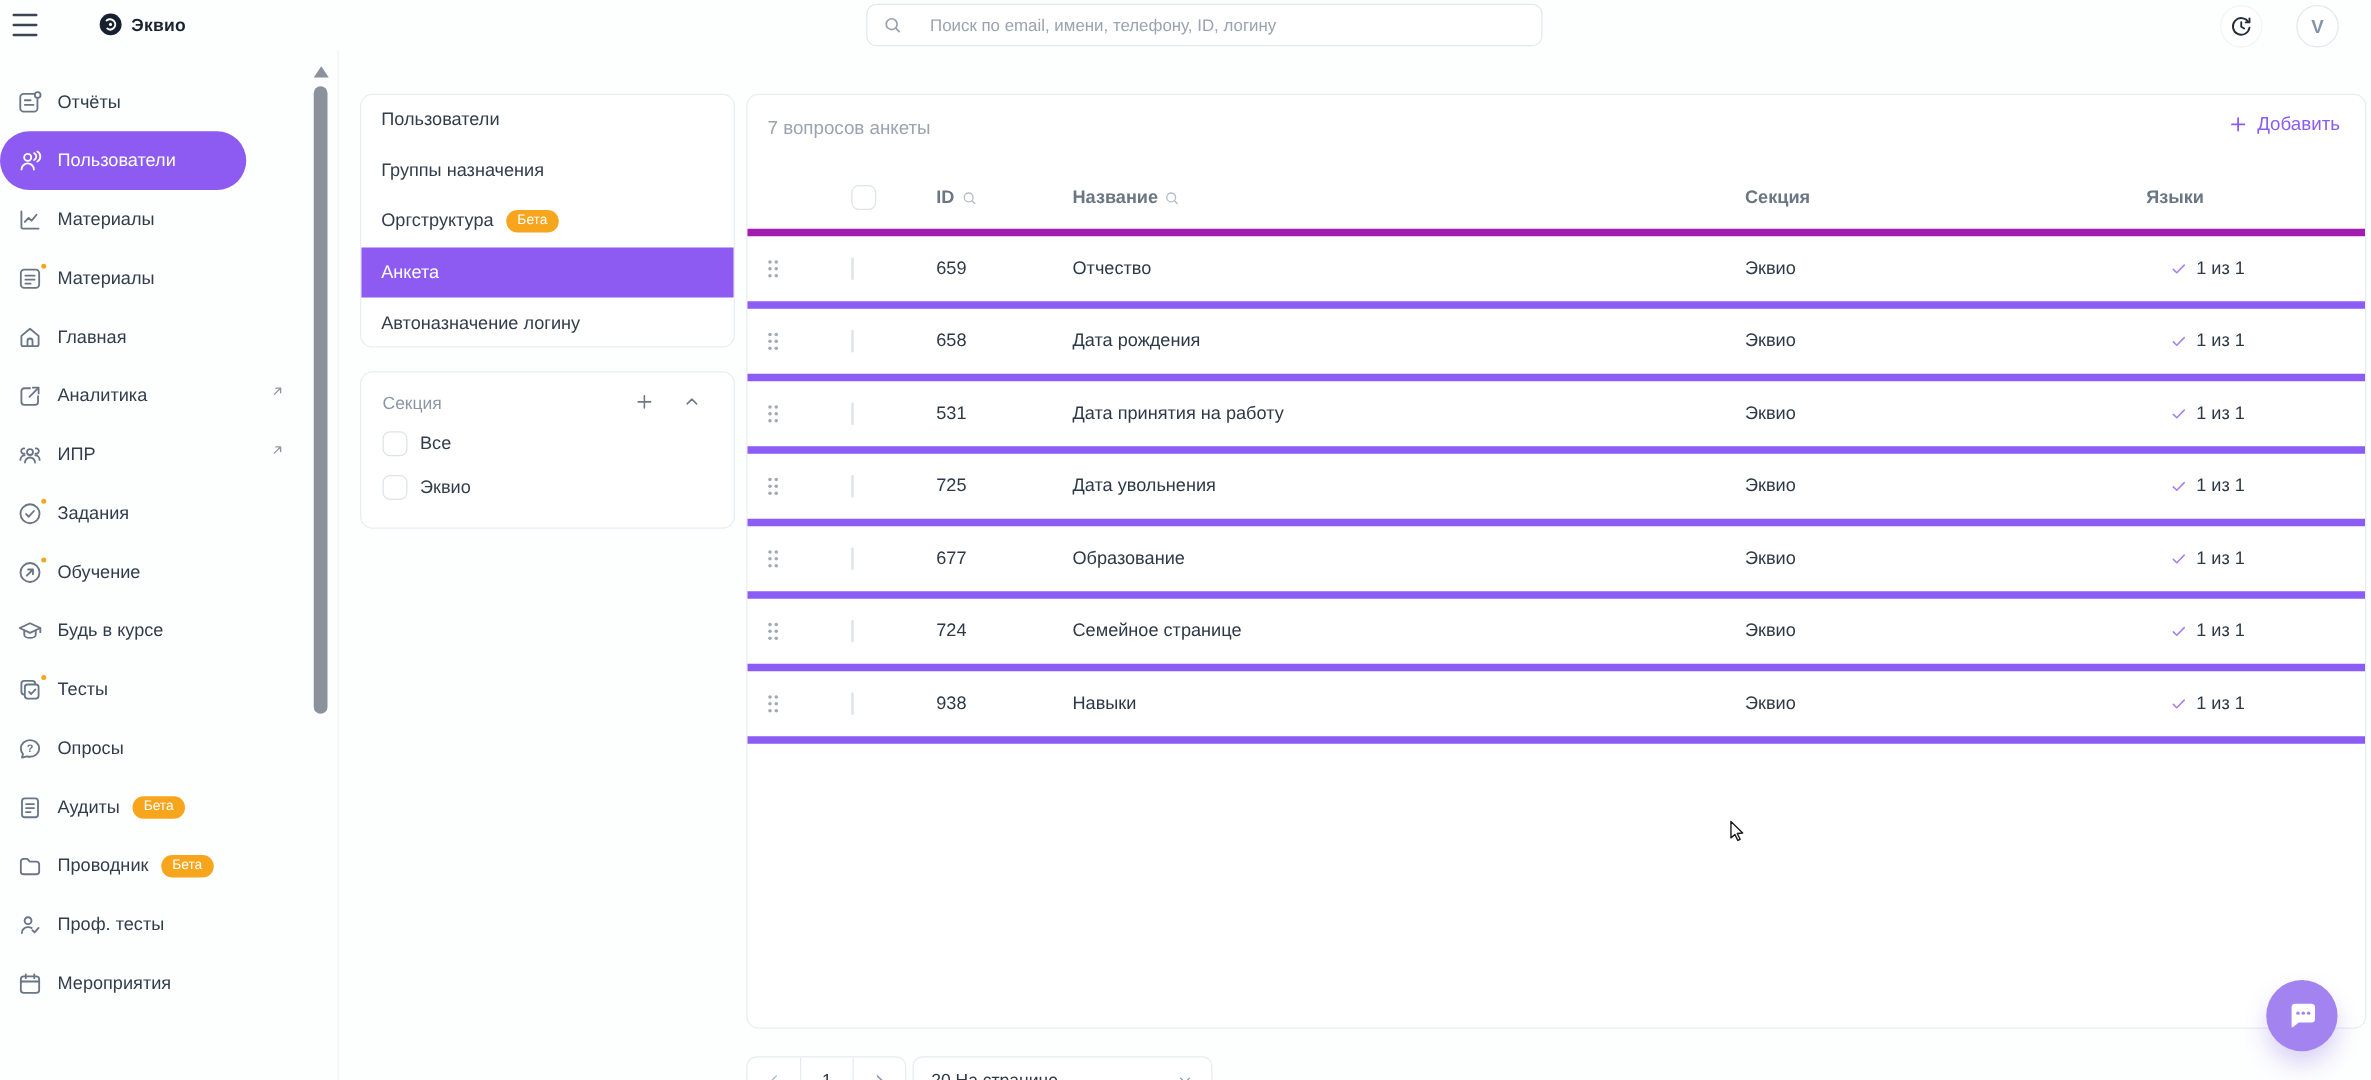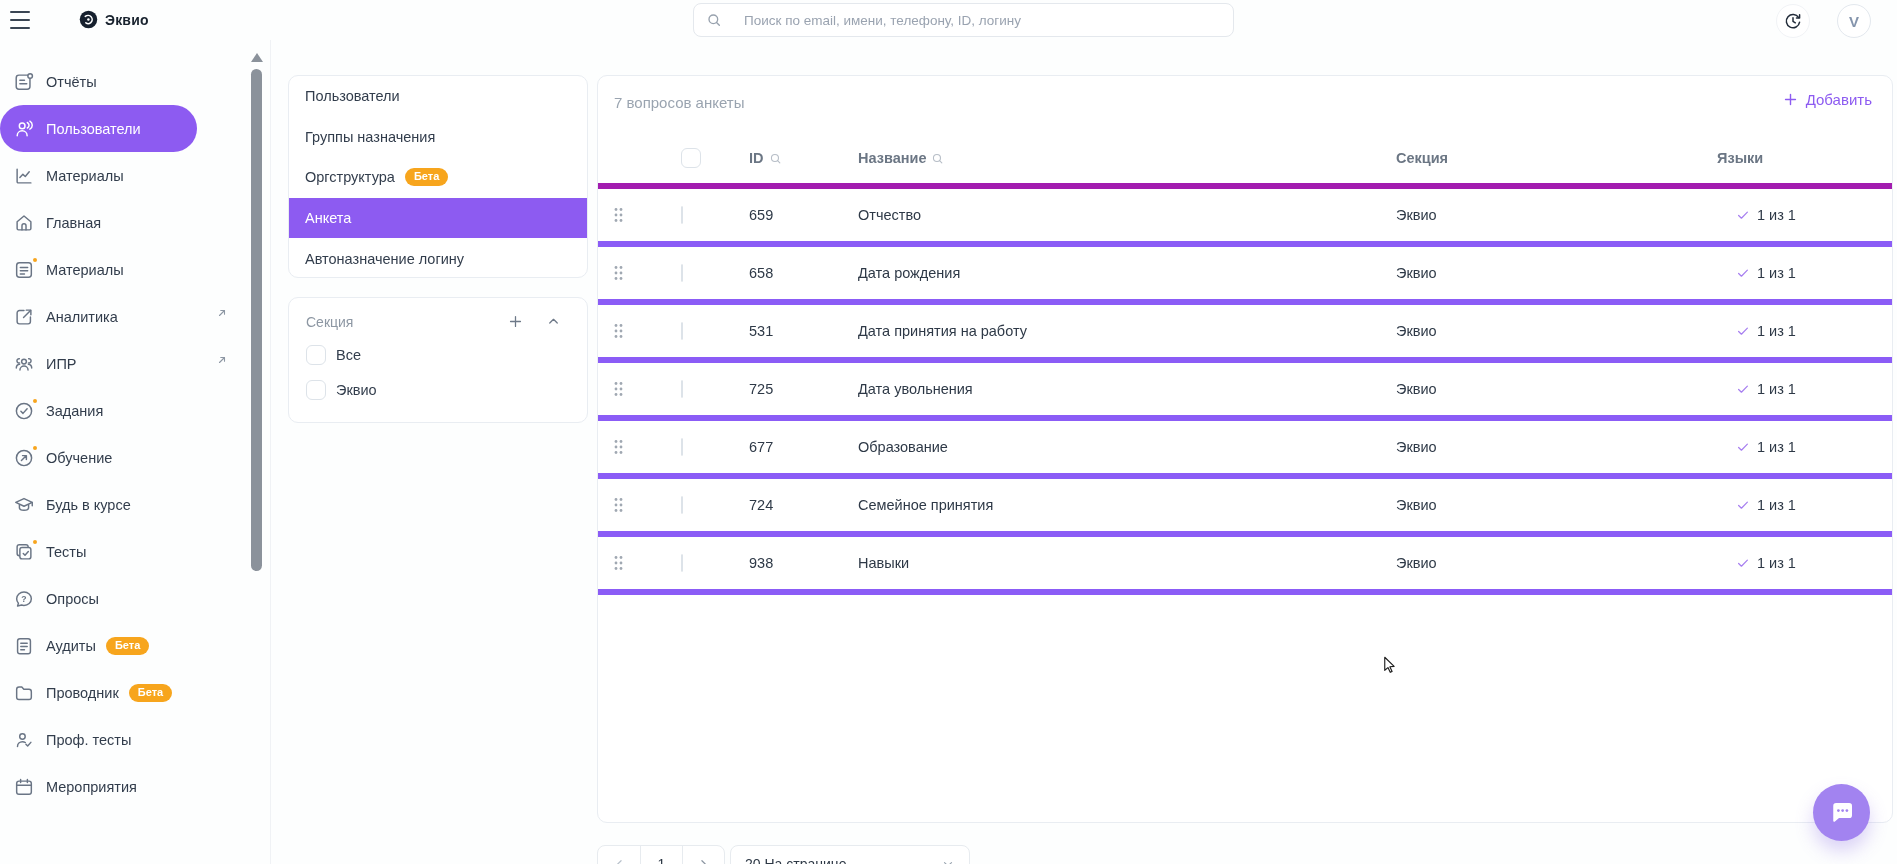--- a/index.html
+++ b/index.html
@@ -28,21 +28,21 @@
   
   .sidebar { position:absolute; left:0; top:40px; width:248px; height:824px; padding-top:18px; overflow:hidden; }
   .side-item { position:relative; width:240px; height:47px; display:flex; align-items:center; padding:0 12px 0 13px; cursor:pointer; color:#323d4c; }
   .side-item .icon-wrap { position:relative; width:22px; height:22px; margin-right:11px; color:var(--icon); flex:none; }
   .side-item .side-label { font-size:14.5px; white-space:nowrap; }
   .side-item.selected { width:197px; background:var(--accent); border-radius:24px; color:#fff; }
   .side-item.selected .icon-wrap { color:#fff; }
   .side-item.selected .side-label { font-weight:500; }
   .ext-arrow { position:absolute; right:12px; top:14px; }
   .notif-dot { position:absolute; top:-3px; right:-4px; width:8px; height:8px; border-radius:50%; background:var(--badge); border:2px solid #fdfefe; }
-  .beta-badge { display:inline-block; margin-left:10px; background:var(--badge); color:#fff; font-size:11px; font-weight:700; line-height:1; padding:3px 9px 4px; border-radius:10px; white-space:nowrap;text-align:center; }
+  .beta-badge { display:inline-block; margin-left:10px; background:var(--badge); color:#fff; font-size:11px; font-weight:400; line-height:1; padding:3px 9px 4px; border-radius:10px; white-space:nowrap;text-align:center; }
 
   .side-scrollbar { position:absolute; left:251px; top:53px; width:12px; z-index:4; }
   .scroll-up { width:0; height:0; margin-left:0px; border-left:6px solid transparent; border-right:6px solid transparent; border-bottom:9px solid #8b929b; cursor:pointer; }
   .scroll-thumb { margin-top:7px; width:11px; height:502px; border-radius:6px; background:#8b929b; cursor:pointer; }
   .v-divider { position:absolute; left:270px; top:40px; height:824px; width:1px; background:#f0f2f5; }
 
   
   .card { position:absolute; background:#fff; border:1px solid var(--border); border-radius:10px; }
 
   .subnav { left:288px; top:75px; width:300px; height:203px; overflow:hidden; }
@@ -157,37 +157,37 @@
           <path d="M7.5 13.7l3.3-3.5 2.6 2.4 4.3-5.2"></path>
         </svg>
       </span>
       <span class="side-label">Материалы</span>
 
     </div>
 
     <div class="side-item">
       <span class="icon-wrap">
         <svg fill="none" stroke="currentColor" stroke-width="1.6" stroke-linecap="round" stroke-linejoin="round" width="22" height="22" viewBox="0 0 24 24">
+          <rect x="4" y="4" width="16" height="16" rx="3"></rect>
+          <path d="M8 9.3h8M8 12.8h8M8 16.3h4.5"></path>
+        </svg>
+        <span class="notif-dot"></span>
+      </span>
+      <span class="side-label">Материалы</span>
+
+    </div>
+
+    <div class="side-item">
+      <span class="icon-wrap">
+        <svg fill="none" stroke="currentColor" stroke-width="1.6" stroke-linecap="round" stroke-linejoin="round" width="22" height="22" viewBox="0 0 24 24">
           <path d="M4.5 10.6 12 4.4l7.5 6.2v7.4a1.5 1.5 0 0 1-1.5 1.5H6a1.5 1.5 0 0 1-1.5-1.5z"></path>
           <path d="M9.8 19.5v-4.4a2.2 2.2 0 0 1 4.4 0v4.4"></path>
         </svg>
       </span>
       <span class="side-label">Главная</span>
-
-    </div>
-
-    <div class="side-item">
-      <span class="icon-wrap">
-        <svg fill="none" stroke="currentColor" stroke-width="1.6" stroke-linecap="round" stroke-linejoin="round" width="22" height="22" viewBox="0 0 24 24">
-          <rect x="4" y="4" width="16" height="16" rx="3"></rect>
-          <path d="M8 9.3h8M8 12.8h8M8 16.3h4.5"></path>
-        </svg>
-        <span class="notif-dot"></span>
-      </span>
-      <span class="side-label">Материалы</span>
 
     </div>
 
     <div class="side-item">
       <span class="icon-wrap">
         <svg fill="none" stroke="currentColor" stroke-width="1.6" stroke-linecap="round" stroke-linejoin="round" width="22" height="22" viewBox="0 0 24 24">
           <path d="M12 5H7A2.5 2.5 0 0 0 4.5 7.5V17A2.5 2.5 0 0 0 7 19.5h9.5A2.5 2.5 0 0 0 19 17v-5"></path>
           <path d="M14.5 4.5H19.5V9.5"></path>
           <path d="M19.1 4.9 11.5 12.5"></path>
         </svg>
@@ -561,21 +561,21 @@
             <circle cx="2" cy="2" r="1.4"></circle>
             <circle cx="7" cy="2" r="1.4"></circle>
             <circle cx="2" cy="7.5" r="1.4"></circle>
             <circle cx="7" cy="7.5" r="1.4"></circle>
             <circle cx="2" cy="13" r="1.4"></circle>
             <circle cx="7" cy="13" r="1.4"></circle>
           </svg>
         </span>
         <span class="cell pos-cbx"><span class="checkbox"></span></span>
         <span class="cell pos-id">724</span>
-        <span class="cell pos-name">Семейное принятия</span>
+        <span class="cell pos-name">Семейное странице</span>
         <span class="cell pos-sec">Эквио</span>
         <span class="cell lang-cell">
           <span>
             <svg width="14" height="14" viewBox="0 0 24 24" fill="none" stroke="#a77ff0" stroke-width="2.1" stroke-linecap="round" stroke-linejoin="round">
               <path d="M4.5 12.8l4.8 4.7L19.5 7"></path>
             </svg>
           </span>
           <span>1 из 1</span>
         </span>
       </div>

